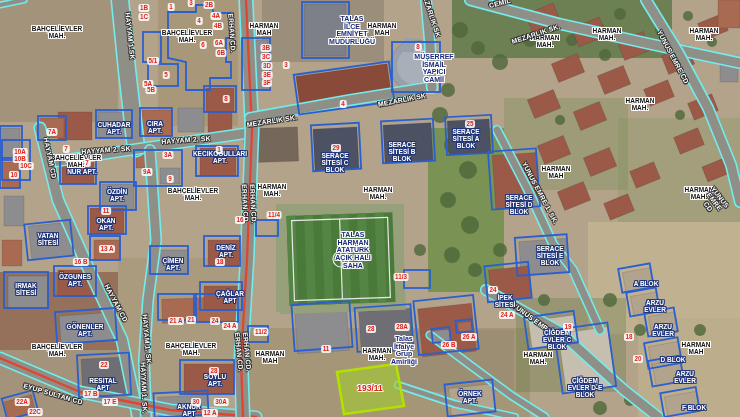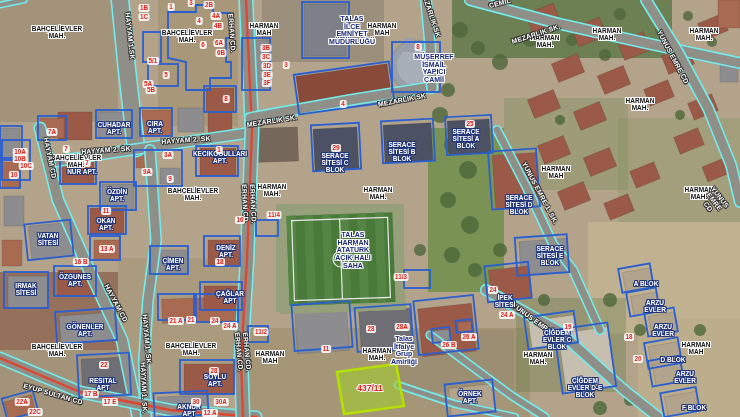--- a/index.html
+++ b/index.html
@@ -464,15 +464,15 @@
       <div class="lbl red" style="left: 230px; top: 326px; transform: translate(-50%, -50%) rotate(0deg);">24 A</div>
       <div class="lbl red" style="left: 104px; top: 365px; transform: translate(-50%, -50%) rotate(0deg);">22</div>
       <div class="lbl red" style="left: 91px; top: 394px; transform: translate(-50%, -50%) rotate(0deg);">17 B</div>
       <div class="lbl red" style="left: 110px; top: 402px; transform: translate(-50%, -50%) rotate(0deg);">17 E</div>
       <div class="lbl red" style="left: 22px; top: 402px; transform: translate(-50%, -50%) rotate(0deg);">22A</div>
       <div class="lbl red" style="left: 35px; top: 412px; transform: translate(-50%, -50%) rotate(0deg);">22C</div>
       <div class="lbl red" style="left: 214px; top: 371px; transform: translate(-50%, -50%) rotate(0deg);">28</div>
       <div class="lbl red" style="left: 196px; top: 402px; transform: translate(-50%, -50%) rotate(0deg);">30</div>
       <div class="lbl red" style="left: 221px; top: 402px; transform: translate(-50%, -50%) rotate(0deg);">30A</div>
       <div class="lbl red" style="left: 210px; top: 413px; transform: translate(-50%, -50%) rotate(0deg);">12 A</div>
-      <div class="lbl red big" style="left: 370px; top: 388px; transform: translate(-50%, -50%) rotate(0deg);">437/11</div>
+      <div class="lbl red big" style="left: 370px; top: 388px; transform: translate(-50%, -50%) rotate(0deg);">193/11</div>
     </div>
 </div>
 
 </body></html>

